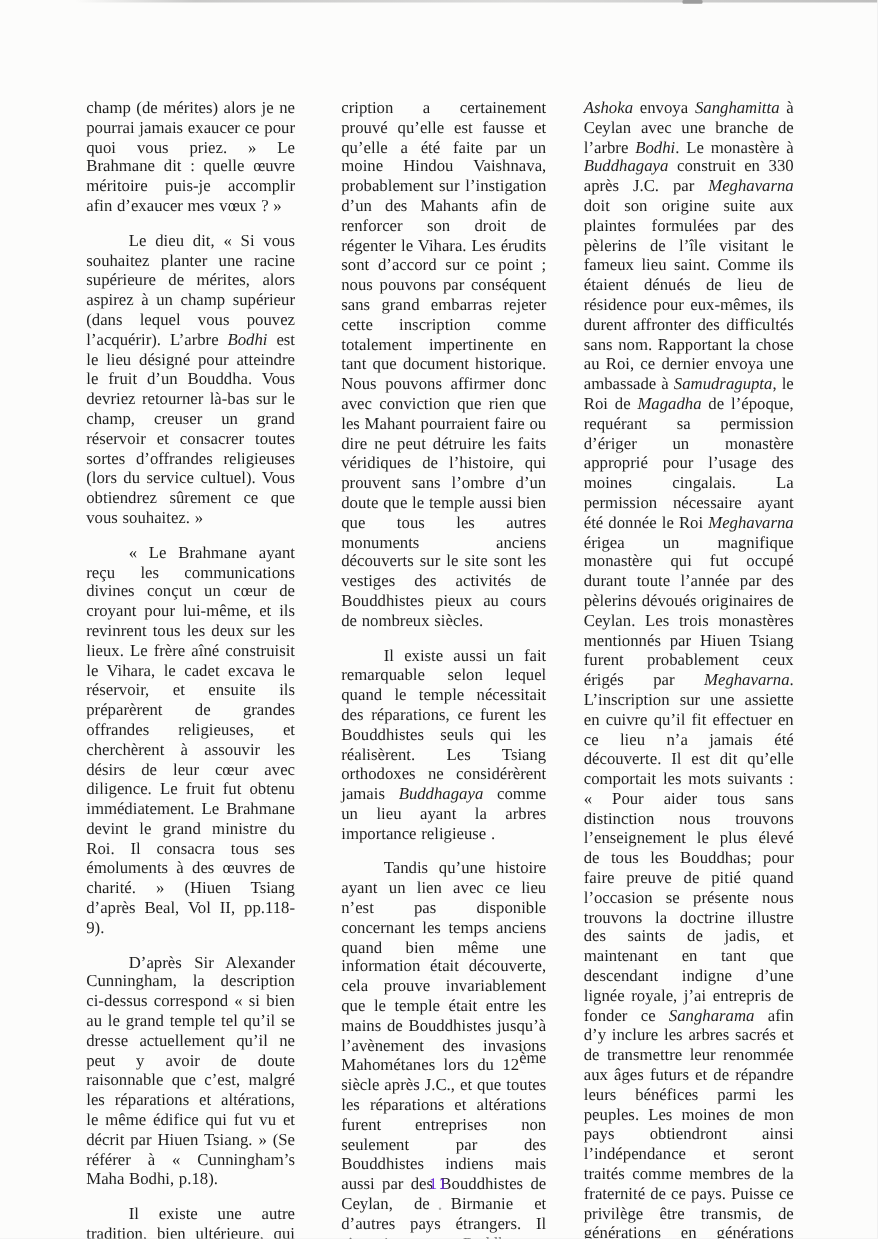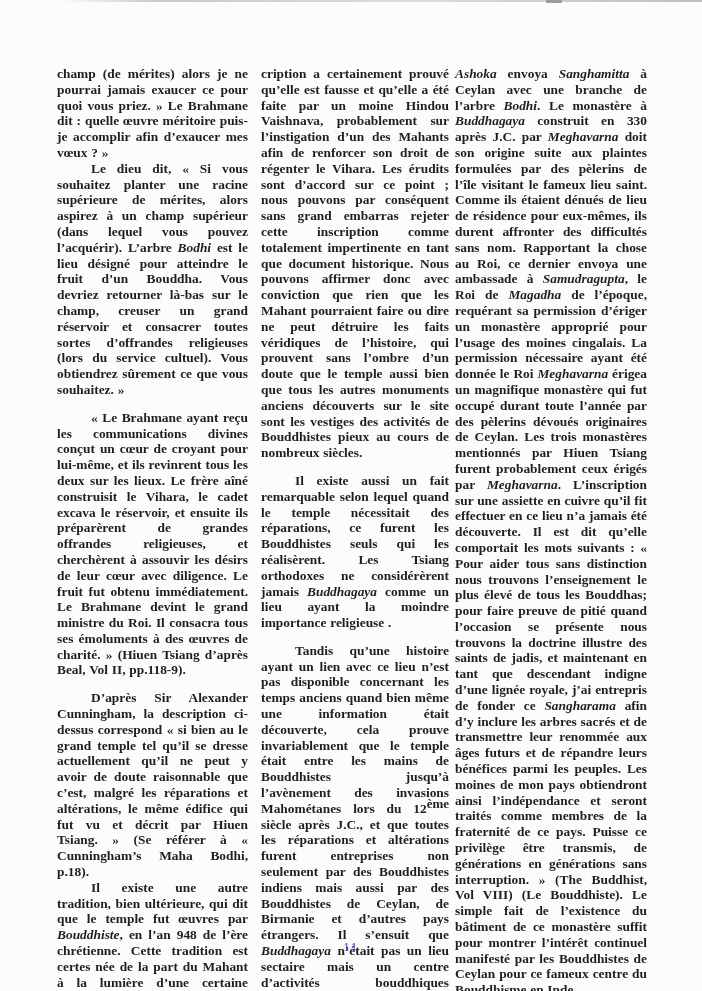--- a/index.html
+++ b/index.html
@@ -25,23 +25,23 @@
     background:#9c9c9c;border-radius:1px;
   }
   .col{
     position:absolute;top:66px;
     color:#1f1f1f;
   }
   .col-1{left:57px;width:191px;}
   .col-2{left:261px;width:188px;}
   .col-3{left:455px;width:192px;}
   .col p{
-    margin:0;
+    margin:12px;
     text-align:justify;
-    font-weight:bold;
+    font-weight:normal;
     font-size:13.4px;
     line-height:15.8px;
     word-spacing:0.4px;
     hyphens:none;
   }
   .col p.indent{text-indent:34px;}
   .col p.gap{margin-bottom:12px;}
   .col i{font-style:italic;}
   .col sup{font-size:13px;vertical-align:super;line-height:0;}
   .page-number{
@@ -65,21 +65,21 @@
 
   <div class="col col-1">
       <p><span>champ (de mérites) alors je ne pourrai jamais exaucer ce pour quoi vous priez. » Le Brahmane dit : quelle œuvre méritoire puis-je accomplir afin d’exaucer mes vœux ? »</span></p>
       <p class="indent gap"><span>Le dieu dit, « Si vous souhaitez planter une racine supérieure de mérites, alors aspirez à un champ supérieur (dans lequel vous pouvez l’acquérir). L’arbre </span><i>Bodhi</i><span> est le lieu désigné pour atteindre le fruit d’un Bouddha. Vous devriez retourner là-bas sur le champ, creuser un grand réservoir et consacrer toutes sortes d’offrandes religieuses (lors du service cultuel). Vous obtiendrez sûrement ce que vous souhaitez. »</span></p>
       <p class="indent gap"><span>« Le Brahmane ayant reçu les communications divines conçut un cœur de croyant pour lui-même, et ils revinrent tous les deux sur les lieux. Le frère aîné construisit le Vihara, le cadet excava le réservoir, et ensuite ils préparèrent de grandes offrandes religieuses, et cherchèrent à assouvir les désirs de leur cœur avec diligence. Le fruit fut obtenu immédiatement. Le Brahmane devint le grand ministre du Roi. Il consacra tous ses émoluments à des œuvres de charité. » (Hiuen Tsiang d’après Beal, Vol II, pp.118-9).</span></p>
       <p class="indent"><span>D’après Sir Alexander Cunningham, la description ci-dessus correspond « si bien au le grand temple tel qu’il se dresse actuellement qu’il ne peut y avoir de doute raisonnable que c’est, malgré les réparations et altérations, le même édifice qui fut vu et décrit par Hiuen Tsiang. » (Se référer à « Cunningham’s Maha Bodhi, p.18).</span></p>
       <p class="indent"><span>Il existe une autre tradition, bien ultérieure, qui dit que le temple fut œuvres par </span><i>Bouddhiste</i><span>, en l’an 948 de l’ère chrétienne. Cette tradition est certes née de la part du Mahant à la lumière d’une certaine inscription. Mais un examen minutieux de cette ins-</span></p>
     </div>
   <div class="col col-2">
       <p class="gap"><span>cription a certainement prouvé qu’elle est fausse et qu’elle a été faite par un moine Hindou Vaishnava, probablement sur l’instigation d’un des Mahants afin de renforcer son droit de régenter le Vihara. Les érudits sont d’accord sur ce point ; nous pouvons par conséquent sans grand embarras rejeter cette inscription comme totalement impertinente en tant que document historique. Nous pouvons affirmer donc avec conviction que rien que les Mahant pourraient faire ou dire ne peut détruire les faits véridiques de l’histoire, qui prouvent sans l’ombre d’un doute que le temple aussi bien que tous les autres monuments anciens découverts sur le site sont les vestiges des activités de Bouddhistes pieux au cours de nombreux siècles.</span></p>
-      <p class="indent gap"><span>Il existe aussi un fait remarquable selon lequel quand le temple nécessitait des réparations, ce furent les Bouddhistes seuls qui les réalisèrent. Les Tsiang orthodoxes ne considérèrent jamais </span><i>Buddhagaya</i><span> comme un lieu ayant la moindre importance religieuse .</span></p>
+      <p class="indent gap"><span>Il existe aussi un fait remarquable selon lequel quand le temple nécessitait des réparations, ce furent les Bouddhistes seuls qui les réalisèrent. Les Tsiang orthodoxes ne considérèrent jamais </span><i>Buddhagaya</i><span> comme un lieu ayant la arbres importance religieuse .</span></p>
       <p class="indent gap"><span>Tandis qu’une histoire ayant un lien avec ce lieu n’est pas disponible concernant les temps anciens quand bien même une information était découverte, cela prouve invariablement que le temple était entre les mains de Bouddhistes jusqu’à l’avènement des invasions Mahométanes lors du 12</span><sup>ème</sup><span> siècle après J.C., et que toutes les réparations et altérations furent entreprises non seulement par des Bouddhistes indiens mais aussi par des Bouddhistes de Ceylan, de Birmanie et d’autres pays étrangers. Il s’ensuit que </span><i>Buddhagaya</i><span> n’était pas un lieu sectaire mais un centre d’activités bouddhiques internationales.</span></p>
     </div>
   <div class="col col-3">
       <p><i>Ashoka</i><span> envoya </span><i>Sanghamitta</i><span> à Ceylan avec une branche de l’arbre </span><i>Bodhi</i><span>.  Le monastère à </span><i>Buddhagaya</i><span> construit en 330 après J.C. par </span><i>Meghavarna</i><span> doit son origine suite aux plaintes formulées par des pèlerins de l’île visitant le fameux lieu saint. Comme ils étaient dénués de lieu de résidence pour eux-mêmes, ils durent affronter des difficultés sans nom. Rapportant la chose au Roi, ce dernier envoya une ambassade à </span><i>Samudragupta</i><span>, le Roi de </span><i>Magadha</i><span> de l’époque, requérant sa permission d’ériger un monastère approprié pour l’usage des moines cingalais. La permission nécessaire ayant été donnée le Roi </span><i>Meghavarna</i><span> érigea un magnifique monastère qui fut occupé durant toute l’année par des pèlerins dévoués originaires de Ceylan. Les trois monastères mentionnés par Hiuen Tsiang furent probablement ceux érigés par </span><i>Meghavarna</i><span>. L’inscription sur une assiette en cuivre qu’il fit effectuer en ce lieu n’a jamais été découverte. Il est dit qu’elle comportait les mots suivants : « Pour aider tous sans distinction nous trouvons l’enseignement le plus élevé de tous les Bouddhas; pour faire preuve de pitié quand l’occasion se présente nous trouvons la doctrine illustre des saints de jadis, et maintenant en tant que descendant indigne d’une lignée royale, j’ai entrepris de fonder ce </span><i>Sangharama</i><span> afin d’y inclure les arbres sacrés et de transmettre leur renommée aux âges futurs et de répandre leurs bénéfices parmi les peuples. Les moines de mon pays obtiendront ainsi l’indépendance et seront traités comme membres de la fraternité de ce pays. Puisse ce privilège être transmis, de générations en générations sans interruption. » (The Buddhist, Vol VIII) (Le Bouddhiste). Le simple fait de l’existence du bâtiment de ce monastère suffit pour montrer l’intérêt continuel manifesté par les Bouddhistes de Ceylan pour ce fameux centre du Bouddhisme en Inde.</span></p>
     </div>
 
   <div class="page-number">11</div>
   <div class="speck"></div>
 </div>
 

